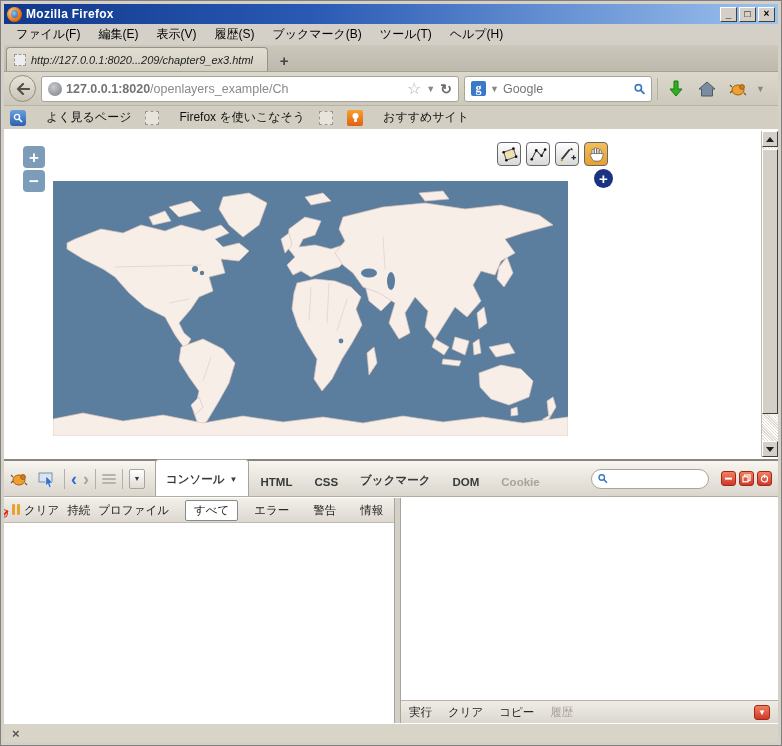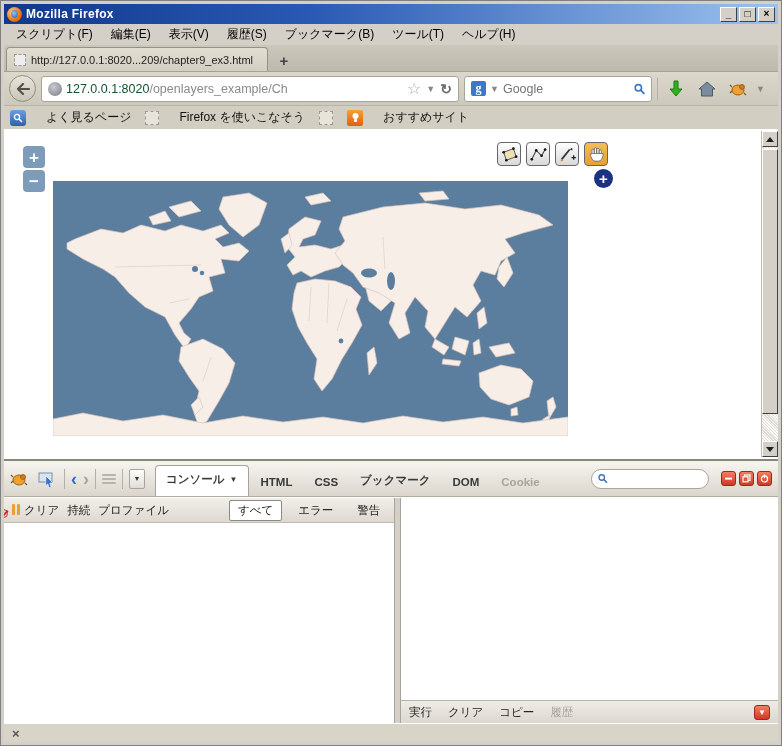--- a/index.html
+++ b/index.html
@@ -13,34 +13,34 @@
   .ff-logo::after { content:""; position:absolute; left:4px; top:3px; width:7px; height:8px; border-radius:50%; background:radial-gradient(circle at 40% 40%,#8CC8F0,#2858A8); }
   .titlebar .title { color:#fff; font-weight:bold; font-size:12px; letter-spacing:.3px; }
   .win-btns { margin-left:auto; display:flex; gap:2px; }
   .win-btn { width:17px; height:15px; background:#D4D0C8; border:1px solid; border-color:#FFFFFF #404040 #404040 #FFFFFF; font-size:10px; font-weight:bold; color:#000; display:flex; align-items:center; justify-content:center; line-height:1; }
 
   
   .menubar { height:21px; background:#D4D0C8; display:flex; align-items:center; padding:0 4px; gap:2px; flex:0 0 auto; }
   .menu-item { font-size:12px; color:#000; padding:2px 8px; }
 
   
-  .tabbar { height:26px; background:linear-gradient(#CBC7BB,#BDB9AD); display:flex; align-items:flex-end; padding:0 2px; flex:0 0 auto; }
+  .tabbar { height:26px; background:linear-gradient(#CBC7BB,#BDB9AD); display:flex; align-items:flex-end; padding:0 2px; flex:0 0 auto;font-style:italic; }
   .tab { height:24px; width:262px; background:linear-gradient(#E2DED2,#D2CEC2); border:1px solid #96928A; border-bottom:none; border-radius:4px 4px 0 0; display:flex; align-items:center; padding:0 7px; gap:5px; }
   .favicon-placeholder { width:12px; height:12px; border:1px dashed #999; flex:0 0 auto; background:#EEE; }
   .tab-title { font-size:11px; color:#222; white-space:nowrap; overflow:hidden; }
   .newtab-btn { width:26px; height:22px; margin-left:3px; font-size:15px; font-weight:bold; color:#444; display:flex; align-items:center; justify-content:center; border-radius:3px 3px 0 0; }
 
   
   .navbar { height:34px; background:linear-gradient(#DCD8CC,#CCC8BC); border-top:1px solid #A6A296; display:flex; align-items:center; padding:0 5px; gap:5px; flex:0 0 auto; }
   .back-btn { width:27px; height:27px; border-radius:50%; background:linear-gradient(#E8E4D8,#C8C4B8); border:1px solid #908C80; display:flex; align-items:center; justify-content:center; flex:0 0 auto; }
   .back-btn svg { display:block; }
   .urlbar { flex:1 1 auto; max-width:418px; height:26px; background:#fff; border:1px solid #A8A498; border-radius:3px; display:flex; align-items:center; padding:0 6px; gap:4px; }
   .globe-icon { width:14px; height:14px; border-radius:50%; background:radial-gradient(circle at 40% 35%,#C8CCD0,#787C80); flex:0 0 auto; position:relative; }
   .url-text { flex:1 1 auto; font-size:12.5px; white-space:nowrap; overflow:hidden; }
-  .url-domain { color:#14532d; }
+  .url-domain { color:#737373;font-weight:bold; }
   .url-path { color:#8A8A8A; }
   .url-icons { display:flex; align-items:center; gap:5px; color:#9A968A; }
   .star-icon { font-size:16px; line-height:1; color:#B0ACA0; }
   .drop-caret { font-size:9px; color:#8A8680; }
   .reload-icon { font-size:14px; font-weight:bold; color:#6A6A6A; }
   .searchbar { width:188px; height:26px; background:#fff; border:1px solid #A8A498; border-radius:3px; display:flex; align-items:center; padding:0 6px; gap:4px; flex:0 0 auto; }
   .g-logo { width:15px; height:15px; background:#3A78C8; border-radius:2px; color:#fff; font-size:12px; font-weight:bold; font-family:"Liberation Serif",serif; display:flex; align-items:center; justify-content:center; flex:0 0 auto; }
   .search-input { flex:1 1 auto; border:none; outline:none; font-size:12.5px; color:#9A9A9A; background:transparent; min-width:0; }
   .nav-icon { width:26px; height:26px; display:flex; align-items:center; justify-content:center; flex:0 0 auto; }
   .nav-sep { width:1px; height:22px; background:#B4B0A4; }
@@ -75,32 +75,32 @@
   .fb-row1 { position:absolute; top:0; left:0; right:0; height:36px; background:linear-gradient(#F7F5EF,#DAD6CE); border-bottom:1px solid #B0ACA0; display:flex; align-items:center; padding:0 4px; gap:6px; }
   .fb-icon-btn { width:22px; height:22px; display:flex; align-items:center; justify-content:center; }
   .fb-sep { width:1px; height:20px; background:#B4B0A4; }
   .fb-chevron { font-size:18px; font-weight:bold; line-height:1; }
   .fb-back { color:#2A6CD4; } .fb-fwd { color:#A8A49C; }
   .fb-lines { display:flex; flex-direction:column; gap:2px; }
   .fb-lines span { width:14px; height:2px; background:#B8B4AC; border-radius:1px; }
   .fb-dd { width:16px; height:20px; border:1px solid #A8A49C; border-radius:2px; background:linear-gradient(#FFF,#E0DCD4); display:flex; align-items:center; justify-content:center; font-size:7px; color:#333; }
   .fb-tabs { display:flex; align-items:flex-end; height:100%; gap:2px; margin-left:4px; }
   .fb-tab { font-size:11.5px; font-weight:bold; color:#3A3A3A; padding:6px 10px 8px; }
-  .fb-tab.active { background:#FFFFFF; border:1px solid #A8A49C; border-bottom:none; border-radius:4px 4px 0 0; margin-bottom:0; padding:6px 10px 9px; display:flex; align-items:center; gap:5px; }
+  .fb-tab.active { background:#FFFFFF; border:1px solid #A8A49C; border-bottom:none; border-radius:4px 4px 0 0; margin-bottom:0; padding:12px 10px 9px; display:flex; align-items:center; gap:5px; }
   .fb-tab.disabled { color:#A8A49C;text-align:right; }
   .fb-search { margin-left:auto; width:118px; height:20px; background:#fff; border:1px solid #A8A49C; border-radius:11px; display:flex; align-items:center; padding:0 6px; gap:4px; }
   .fb-search input { border:none; outline:none; width:100%; font-size:11px; background:transparent; }
   .fb-winbtns { display:flex; gap:3px; margin-left:6px; margin-right:2px; }
   .fb-winbtn { width:15px; height:15px; border-radius:3px; background:linear-gradient(#F08060,#D03828); border:1px solid #A02818; display:flex; align-items:center; justify-content:center; }
 
   .fb-left { position:absolute; left:0; top:37px; width:390px; bottom:0; background:#fff; }
   .fb-row2 { height:25px; background:linear-gradient(#F2EFE9,#DDD9D1); border-bottom:1px solid #C0BCB0; display:flex; align-items:center; padding:0 4px; gap:8px; overflow:hidden; }
   .fb-row2 .txt-btn { font-size:11.5px; color:#222; white-space:nowrap; }
   .fb-filter { font-size:11.5px; color:#222; padding:2px 8px; white-space:nowrap; }
-  .fb-filter.selected { background:#FFFFFF; border:1px solid #8A8A8A; border-radius:2px;margin-left:44px; }
+  .fb-filter.selected { background:#FFFFFF; border:1px solid #8A8A8A; border-radius:2px; }
   .break-icon { position:relative; width:16px; height:16px; }
   .break-icon .bar { position:absolute; top:2px; width:3px; height:11px; background:#E8A030; border-radius:1px; }
   .break-icon .b1 { left:4px; } .break-icon .b2 { left:9px; }
   .break-icon .no { position:absolute; right:0; bottom:0; width:9px; height:9px; border:1.6px solid #D02818; border-radius:50%; background:transparent; }
   .break-icon .no::after { content:""; position:absolute; left:-0.5px; top:2.6px; width:9px; height:1.6px; background:#D02818; transform:rotate(-45deg); }
 
   .fb-splitter { position:absolute; left:390px; top:37px; width:7px; bottom:0; background:#D4D0C8; border-left:1px solid #A8A49C; border-right:1px solid #A8A49C; }
   .fb-right { position:absolute; left:397px; right:0; top:37px; bottom:0; background:#fff; display:flex; flex-direction:column; }
   .fb-cmd-area { flex:1 1 auto; background:#fff; }
   .fb-cmd-bar { flex:0 0 23px; background:linear-gradient(#EFEce6,#DCD8D0); border-top:1px solid #B8B4AC; display:flex; align-items:center; padding:0 8px; gap:16px; }
@@ -121,21 +121,21 @@
     <div class="ff-logo"></div>
     <span class="title">Mozilla Firefox</span>
     <div class="win-btns">
       <div class="win-btn">_</div>
       <div class="win-btn">□</div>
       <div class="win-btn">×</div>
     </div>
   </div>
 
   <div class="menubar">
-    <span class="menu-item">スクリプト(F)</span>
+    <span class="menu-item">ファイル(F)</span>
     <span class="menu-item">編集(E)</span>
     <span class="menu-item">表示(V)</span>
     <span class="menu-item">履歴(S)</span>
     <span class="menu-item">ブックマーク(B)</span>
     <span class="menu-item">ツール(T)</span>
     <span class="menu-item">ヘルプ(H)</span>
   </div>
 
   <div class="tabbar">
     <div class="tab">

